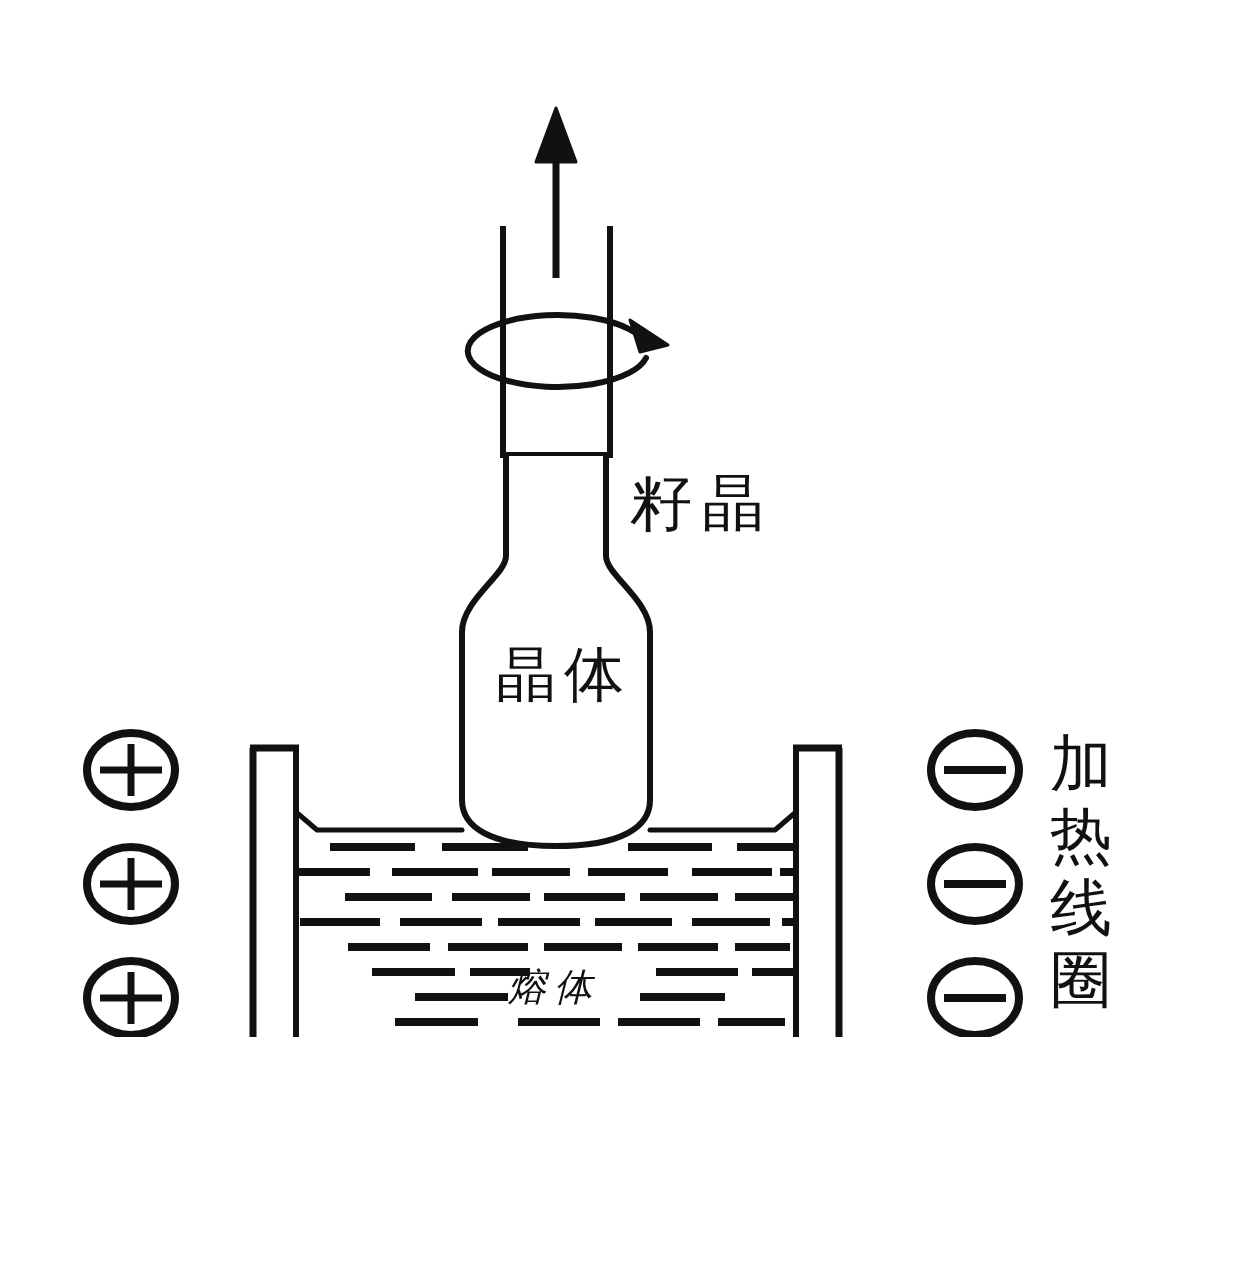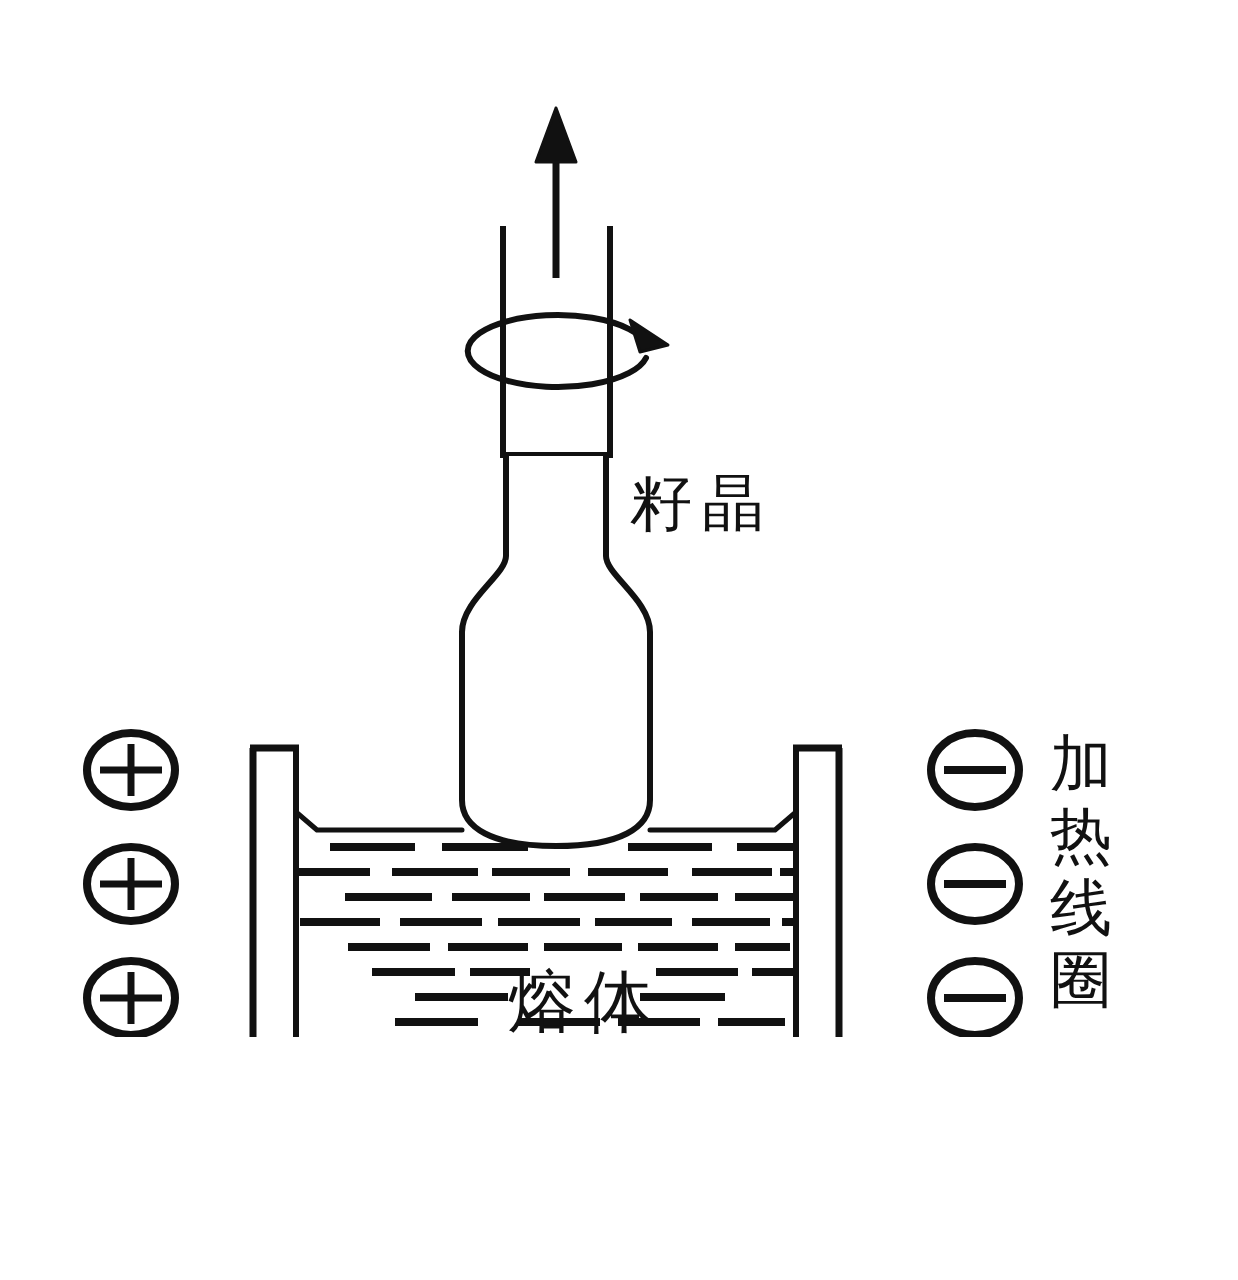--- a/index.html
+++ b/index.html
@@ -43,22 +43,23 @@
   }
   #label-crystal {
     left: 496px;
     top: 644px;
     font-size: 60px;
     letter-spacing: 8px;
   }
   #label-melt {
     left: 508px;
     top: 968px;
-    font-size: 68px;
+    font-size: 38px;
     letter-spacing: 8px;
+    font-style: italic;
   }
   #label-crucible {
     left: 448px;
     top: 1148px;
     font-size: 62px;
     letter-spacing: 10px;
   }
   #label-coil {
     left: 1050px;
     top: 728px;
@@ -228,20 +229,21 @@
       <g>
         <ellipse cx="975" cy="1114" rx="44" ry="37" fill="none" stroke="#111111" stroke-width="8"></ellipse>
         <line x1="944" y1="1114" x2="1006" y2="1114" stroke="#111111" stroke-width="8"></line>
       </g>
     </g>
 
   </svg>
 
   <div class="cjk-label" id="label-seed">籽晶</div>
 
+  <div class="cjk-label" id="label-crystal">晶体</div>
 
   <div class="cjk-label" id="label-melt">熔体</div>
 
 
   <div class="cjk-label" id="label-coil">
     <span>加</span>
     <span>热</span>
     <span>线</span>
     <span>圈</span>
   </div>

